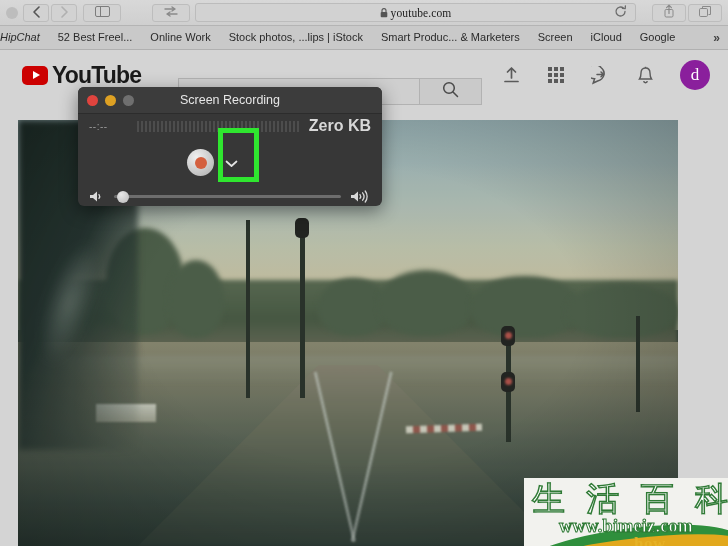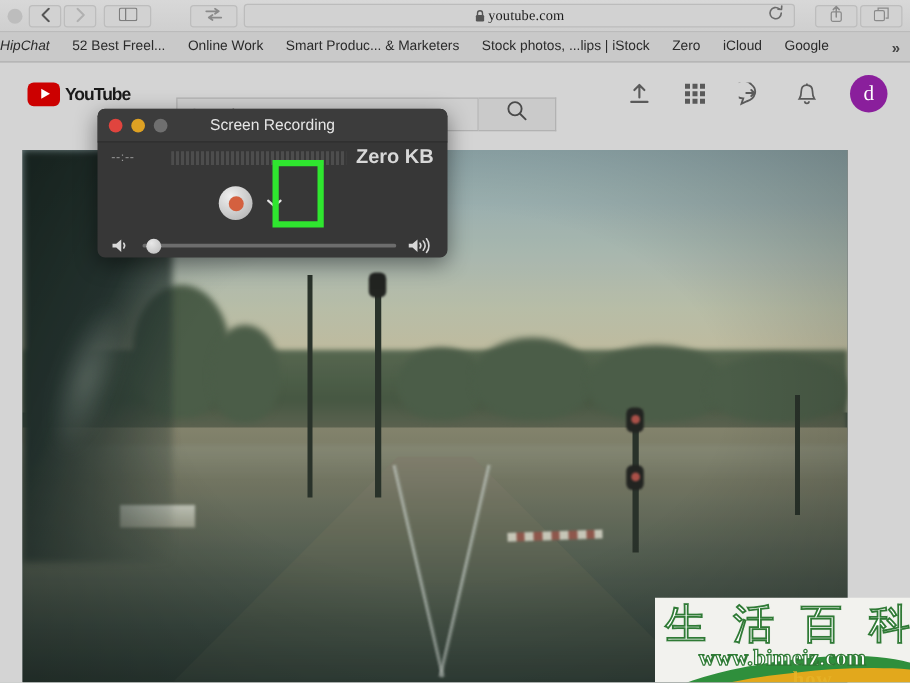--- a/index.html
+++ b/index.html
@@ -146,21 +146,21 @@
     margin-right: 4px;
   }
   .yt-play .tri {
     width: 0; height: 0;
     border-left: 7px solid #ffffff;
     border-top: 4.5px solid transparent;
     border-bottom: 4.5px solid transparent;
     margin-left: 2px;
   }
   .yt-word {
-    font-size: 14px;
+    font-size: 23px;
     font-weight: bold;
     color: #1a1a1a;
     letter-spacing: -0.8px;
     font-family: "Liberation Sans", sans-serif;
   }
 
   .yt-search-wrap {
     display: flex;
     margin-left: 37px;
     margin-top: 32px;
@@ -398,21 +398,21 @@
     font-size: 17px;
     font-weight: bold;
     color: rgba(230,180,40,.85);
     letter-spacing: .5px;
   }
 
   
   .rec-panel {
     position: absolute;
     left: 78px; top: 87px;
-    width: 280px; height: 119px;
+    width: 304px; height: 119px;
     background: #373737;
     border-radius: 6px;
     box-shadow: 0 5px 18px rgba(0,0,0,.45);
     overflow: hidden;
   }
   .rec-titlebar {
     position: relative;
     height: 26px;
     background: #3c3c3c;
     border-bottom: 1px solid #2c2c2c;
@@ -608,23 +608,23 @@
             <path d="M3.5 3.5 V1.5 H11.5 V9.5 H9.5" stroke="#8a8a8a" fill="none"></path>
           </svg>
       </span>
     </div>
   </div>
 
   <div class="bookmarks-bar">
     <span class="bm">HipChat</span>
     <span class="bm">52 Best Freel...</span>
     <span class="bm">Online Work</span>
+    <span class="bm">Stock photos, ...lips | iStock</span>
     <span class="bm">Smart Produc... &amp; Marketers</span>
-    <span class="bm">Stock photos, ...lips | iStock</span>
-    <span class="bm">Zero</span>
+    <span class="bm">Screen</span>
     <span class="bm">iCloud</span>
     <span class="bm">Google</span>
     <span class="bm-more">»</span>
   </div>
 
   <div class="yt-header">
     <div class="yt-logo">
       <span class="yt-play">
           <span class="tri"></span>
         </span>

